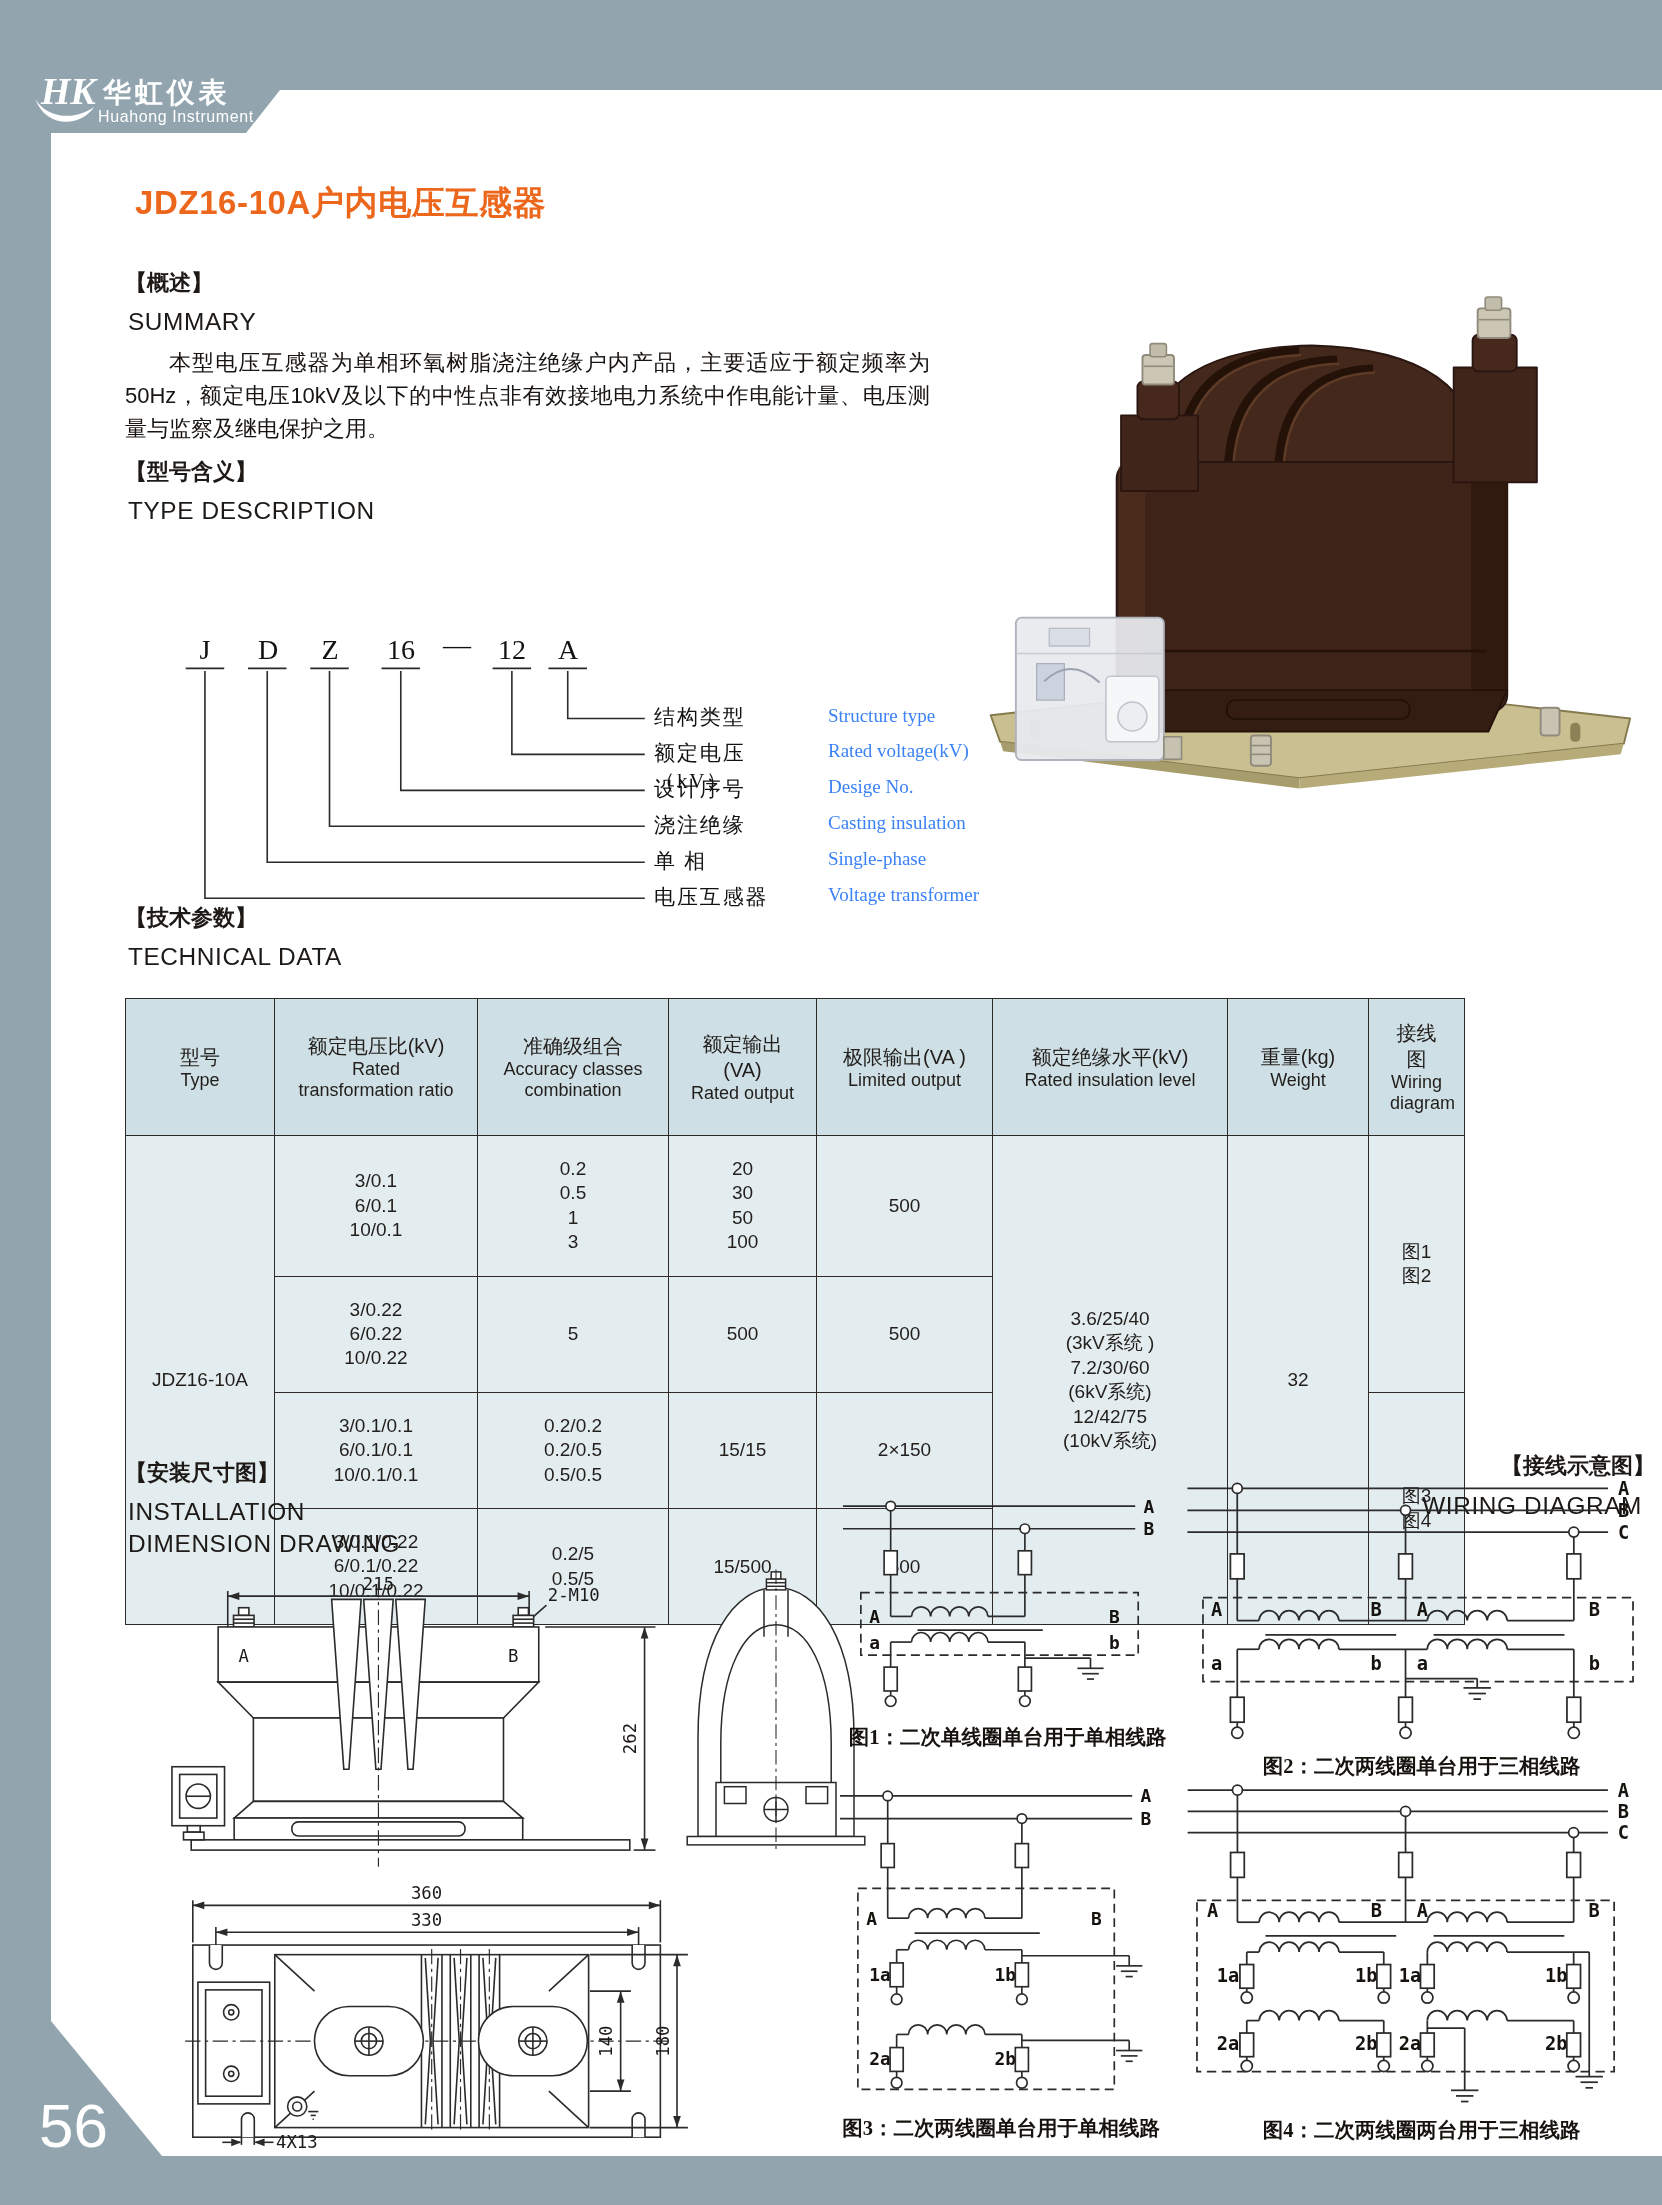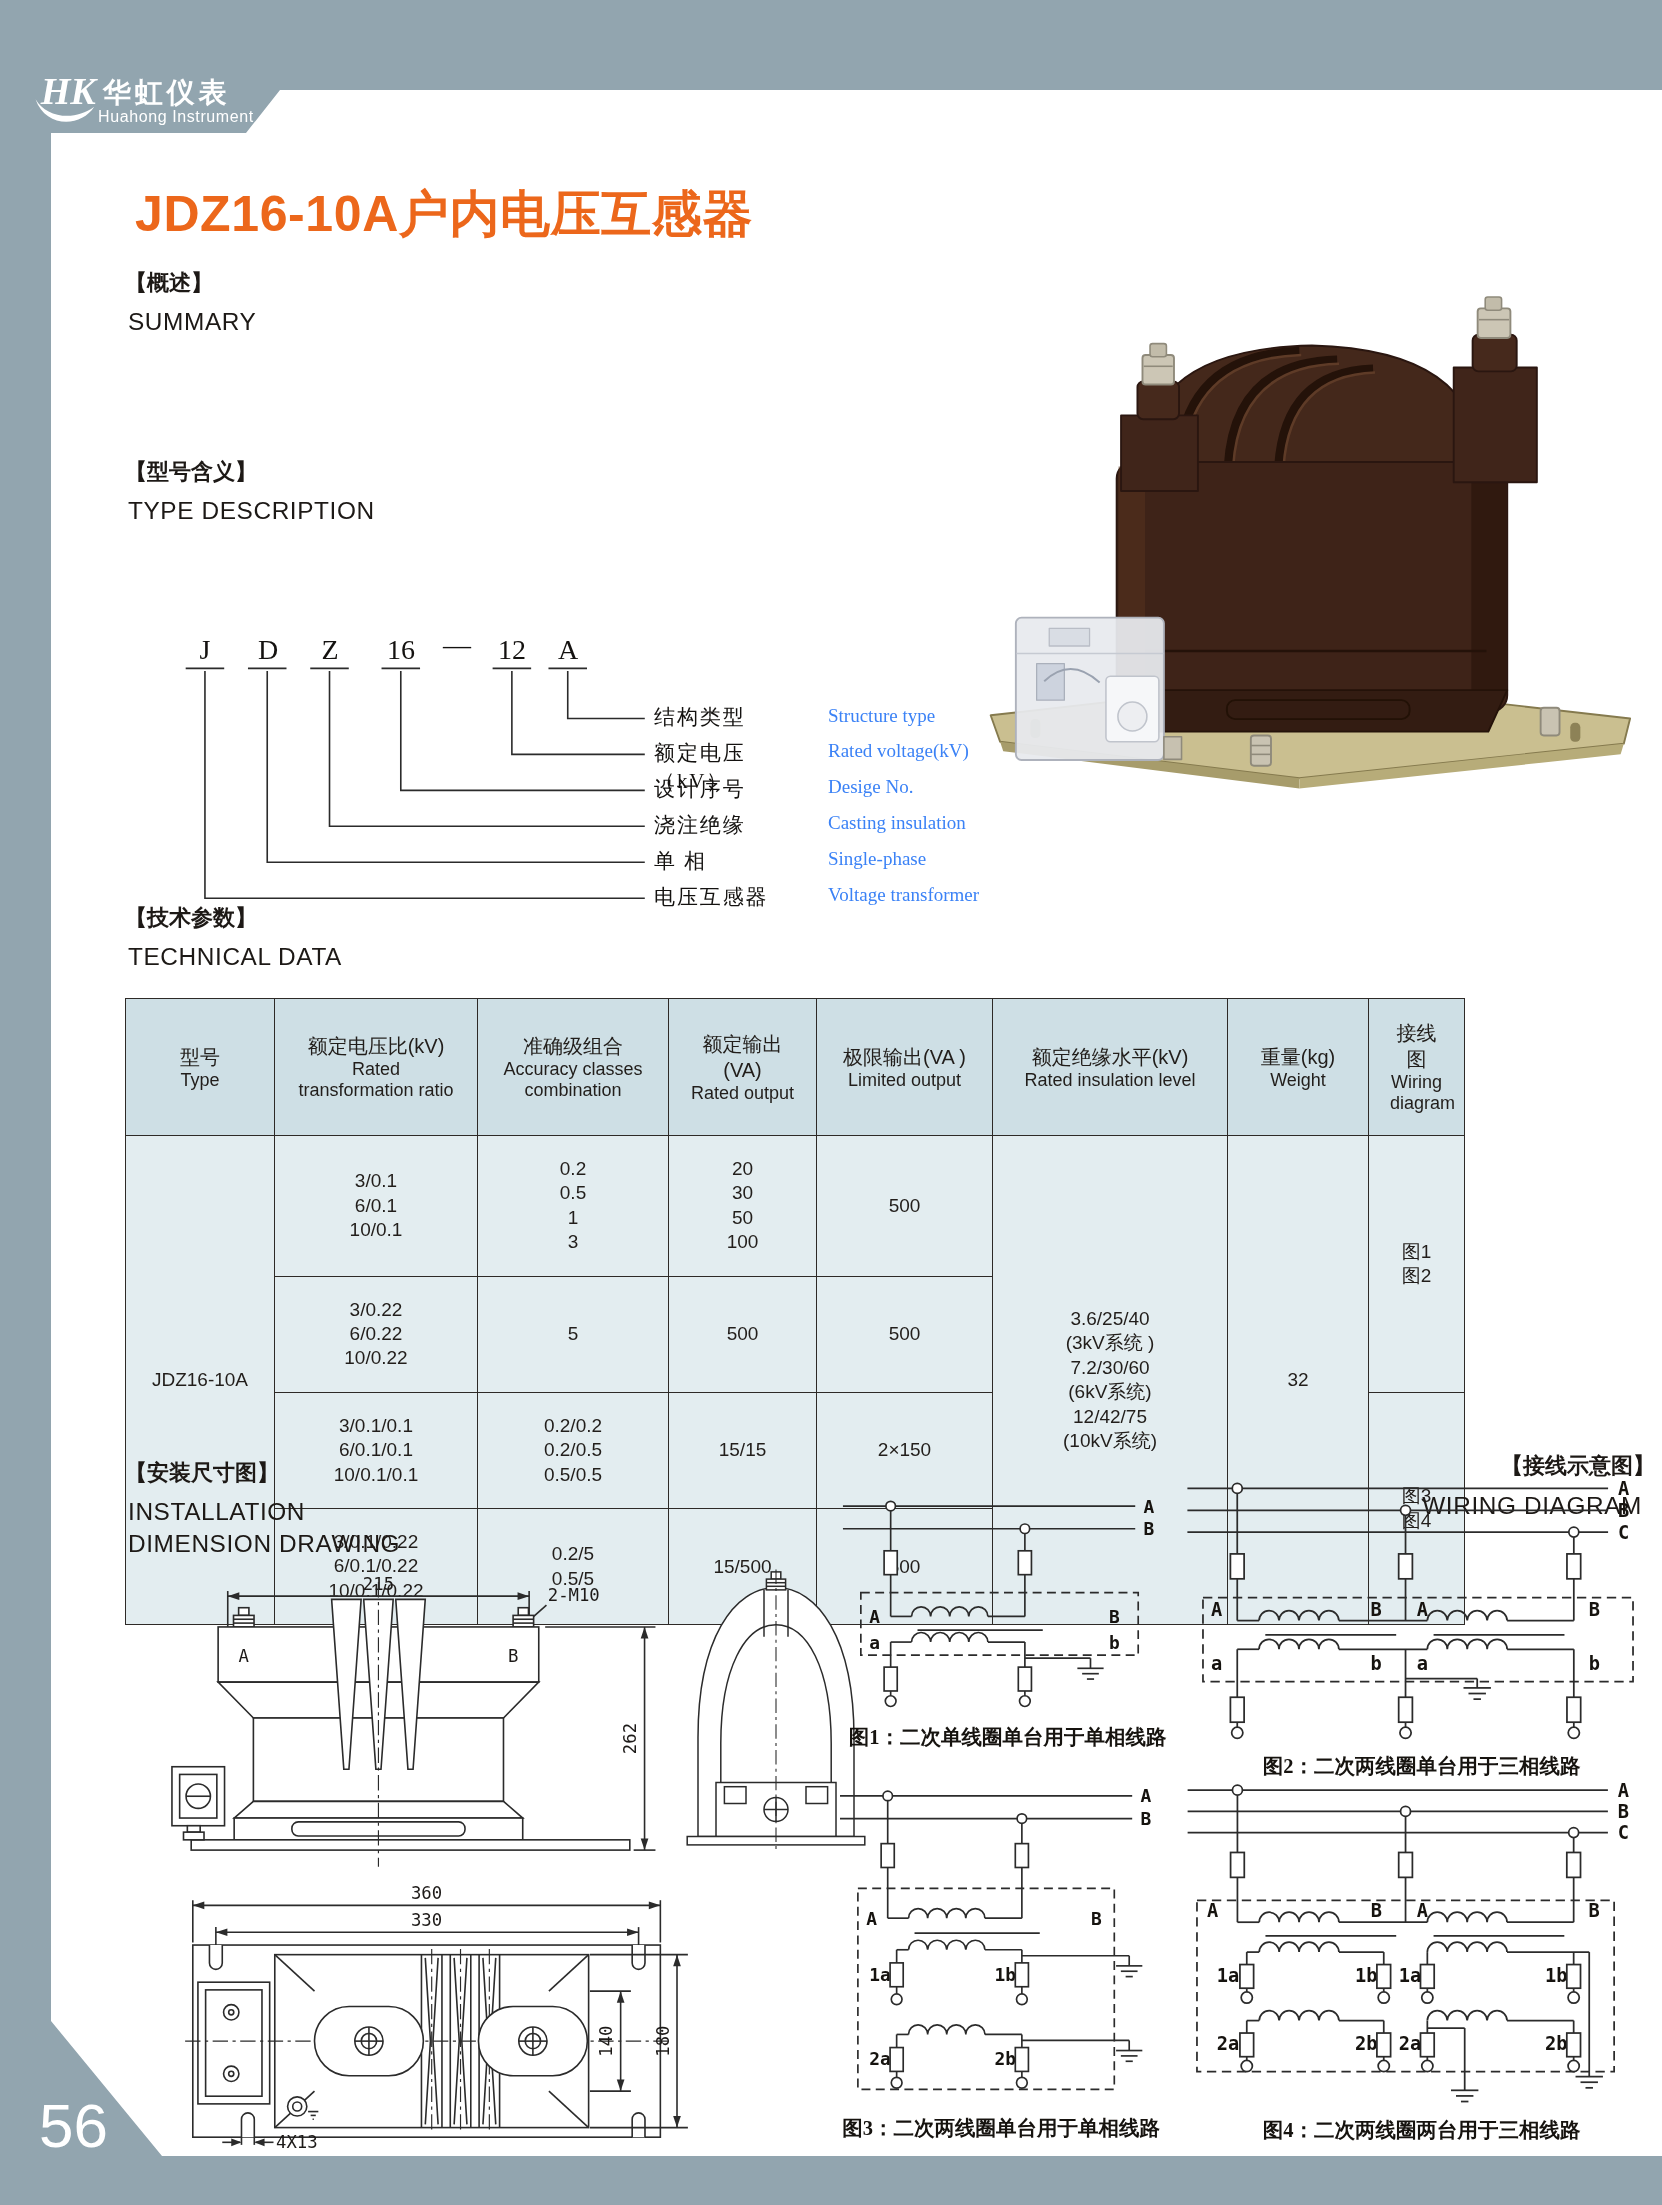--- a/index.html
+++ b/index.html
@@ -10,21 +10,21 @@
   .band-top{left:0;top:0;width:1662px;height:133px;background:#92A5AF;
             clip-path:polygon(0 0,1662px 0,1662px 90px,280px 90px,246px 133px,0 133px);}
   .band-left{left:0;top:90px;width:51px;height:2115px;background:#92A5AF;}
   .band-bottom{left:0;top:2021px;width:1662px;height:184px;background:#92A5AF;
             clip-path:polygon(0 0,51px 0,162px 135px,1662px 135px,1662px 184px,0 184px);}
   .pageno{left:32px;top:2090px;width:83px;text-align:center;font-size:62px;color:#fff;}
   
   .brand-cn{left:103px;top:74px;font-size:28px;font-weight:bold;color:#fff;letter-spacing:3.8px;}
   .brand-en{left:98px;top:108px;font-size:16px;color:#fff;letter-spacing:0.6px;}
   
-  .title{left:135px;top:181px;font-size:50px;font-weight:bold;color:#EC671B;letter-spacing:0.6px;}
+  .title{left:135px;top:181px;font-size:33px;font-weight:bold;color:#EC671B;letter-spacing:0.6px;}
   .sec-cn{font-size:22px;font-weight:bold;color:#1d1916;}
   .sec-en{font-size:24.4px;color:#1d1916;letter-spacing:0.6px;}
   .body-text{left:125px;top:346px;width:805px;font-size:22px;line-height:33px;
              text-align:justify;text-indent:2em;color:#181411;}
   
   .code{font-family:"Liberation Serif",serif;font-size:28px;text-align:center;width:58px;color:#141210;}
   .titem-cn{font-family:"Liberation Serif",serif;font-size:21px;width:160px;color:#141210;letter-spacing:1.9px;}
   .titem-en{font-family:"Liberation Serif",serif;font-size:19px;width:186px;color:#3b82f6;}
   
   .tech{border-collapse:collapse;table-layout:fixed;width:1340px;background:#E3EDF0;}
@@ -61,20 +61,21 @@
     <path d="M4,50 C20,78 64,86 96,62 C76,94 20,96 4,50 Z" fill="#ffffff"></path>
     <text x="12" y="58" font-size="60" font-style="italic" font-weight="bold" font-family="'Liberation Serif',serif" fill="#ffffff">HK</text>
   </svg>
   <div class="abs brand-cn">华虹仪表</div>
   <div class="abs brand-en">Huahong Instrument</div>
 
   <div class="abs title">JDZ16-10A户内电压互感器</div>
 
   <div class="abs sec-cn" style="left:125px;top:268px">【概述】</div>
   <div class="abs sec-en" style="left:128px;top:308px">SUMMARY</div>
+  <div class="abs body-text">本型电压互感器为单相环氧树脂浇注绝缘户内产品，主要适应于额定频率为50Hz，额定电压10kV及以下的中性点非有效接地电力系统中作电能计量、电压测量与监察及继电保护之用。</div>
 
   <svg class="abs ph" style="left:956px;top:269px" width="693" height="565" viewBox="0 0 1100 880">
     <g>
       <polygon points="55,700 540,645 1070,705 1060,745 545,800 70,742" fill="#CABF90" stroke="#857A4E" stroke-width="3"></polygon>
       <polygon points="70,742 545,800 545,816 75,757" fill="#A79C6B" stroke="none"></polygon>
       <polygon points="545,800 1060,745 1055,762 545,816" fill="#B7AC79" stroke="none"></polygon>
       <rect x="118" y="706" width="16" height="30" rx="7" fill="#8d8257"></rect>
       <rect x="975" y="712" width="16" height="30" rx="7" fill="#8d8257"></rect>
     </g>
     <g>

